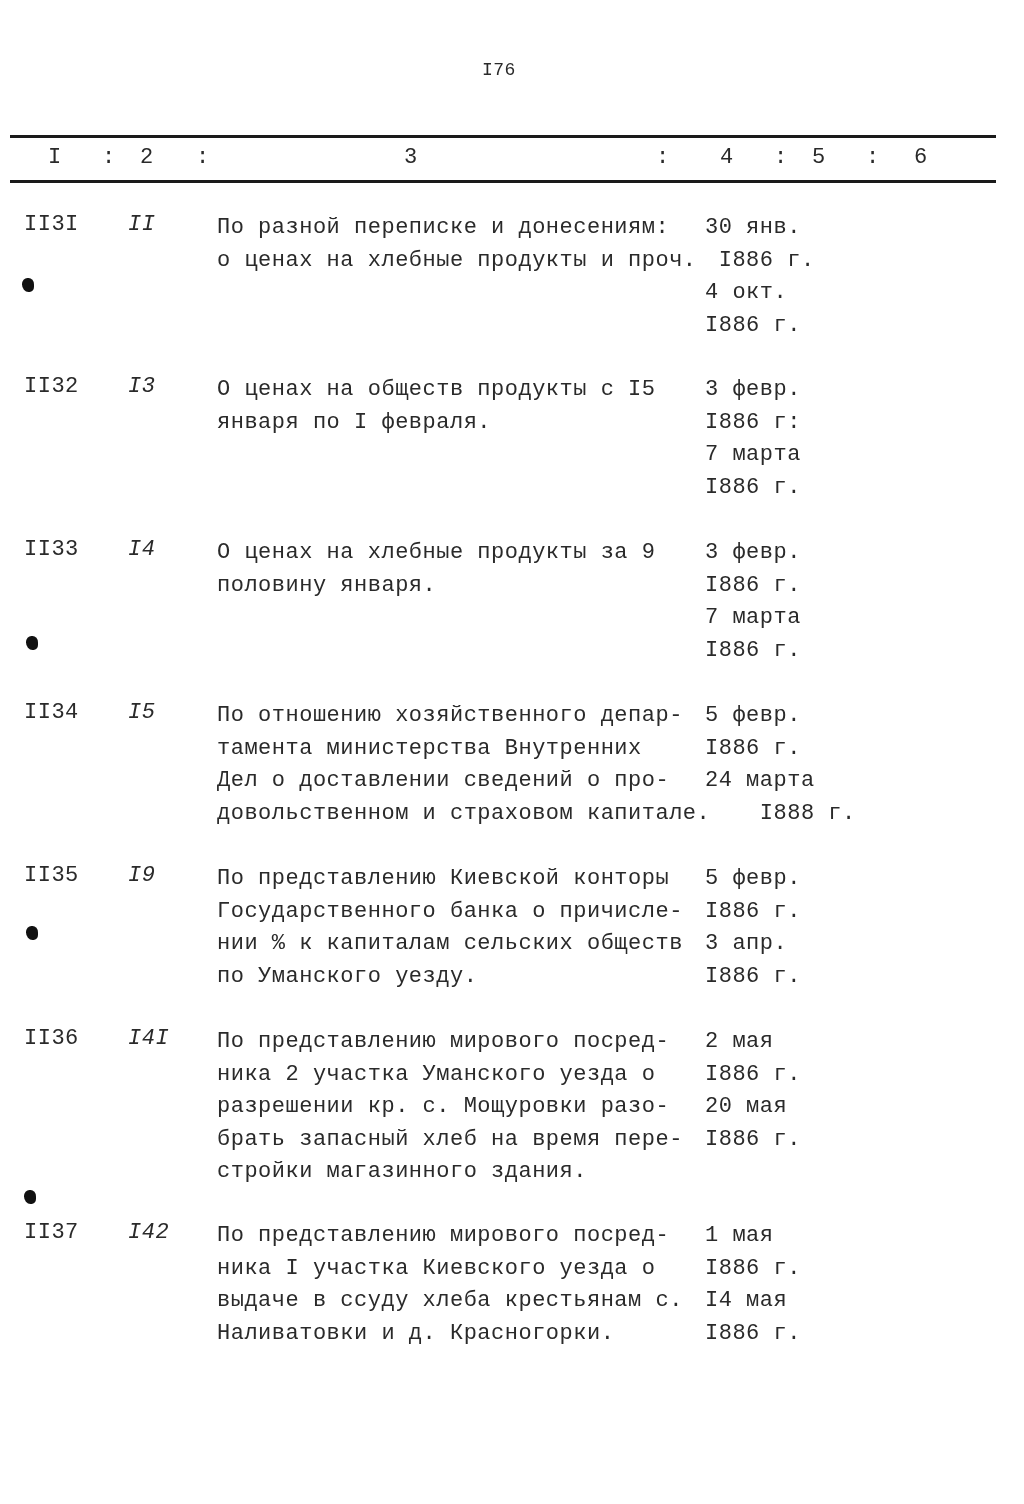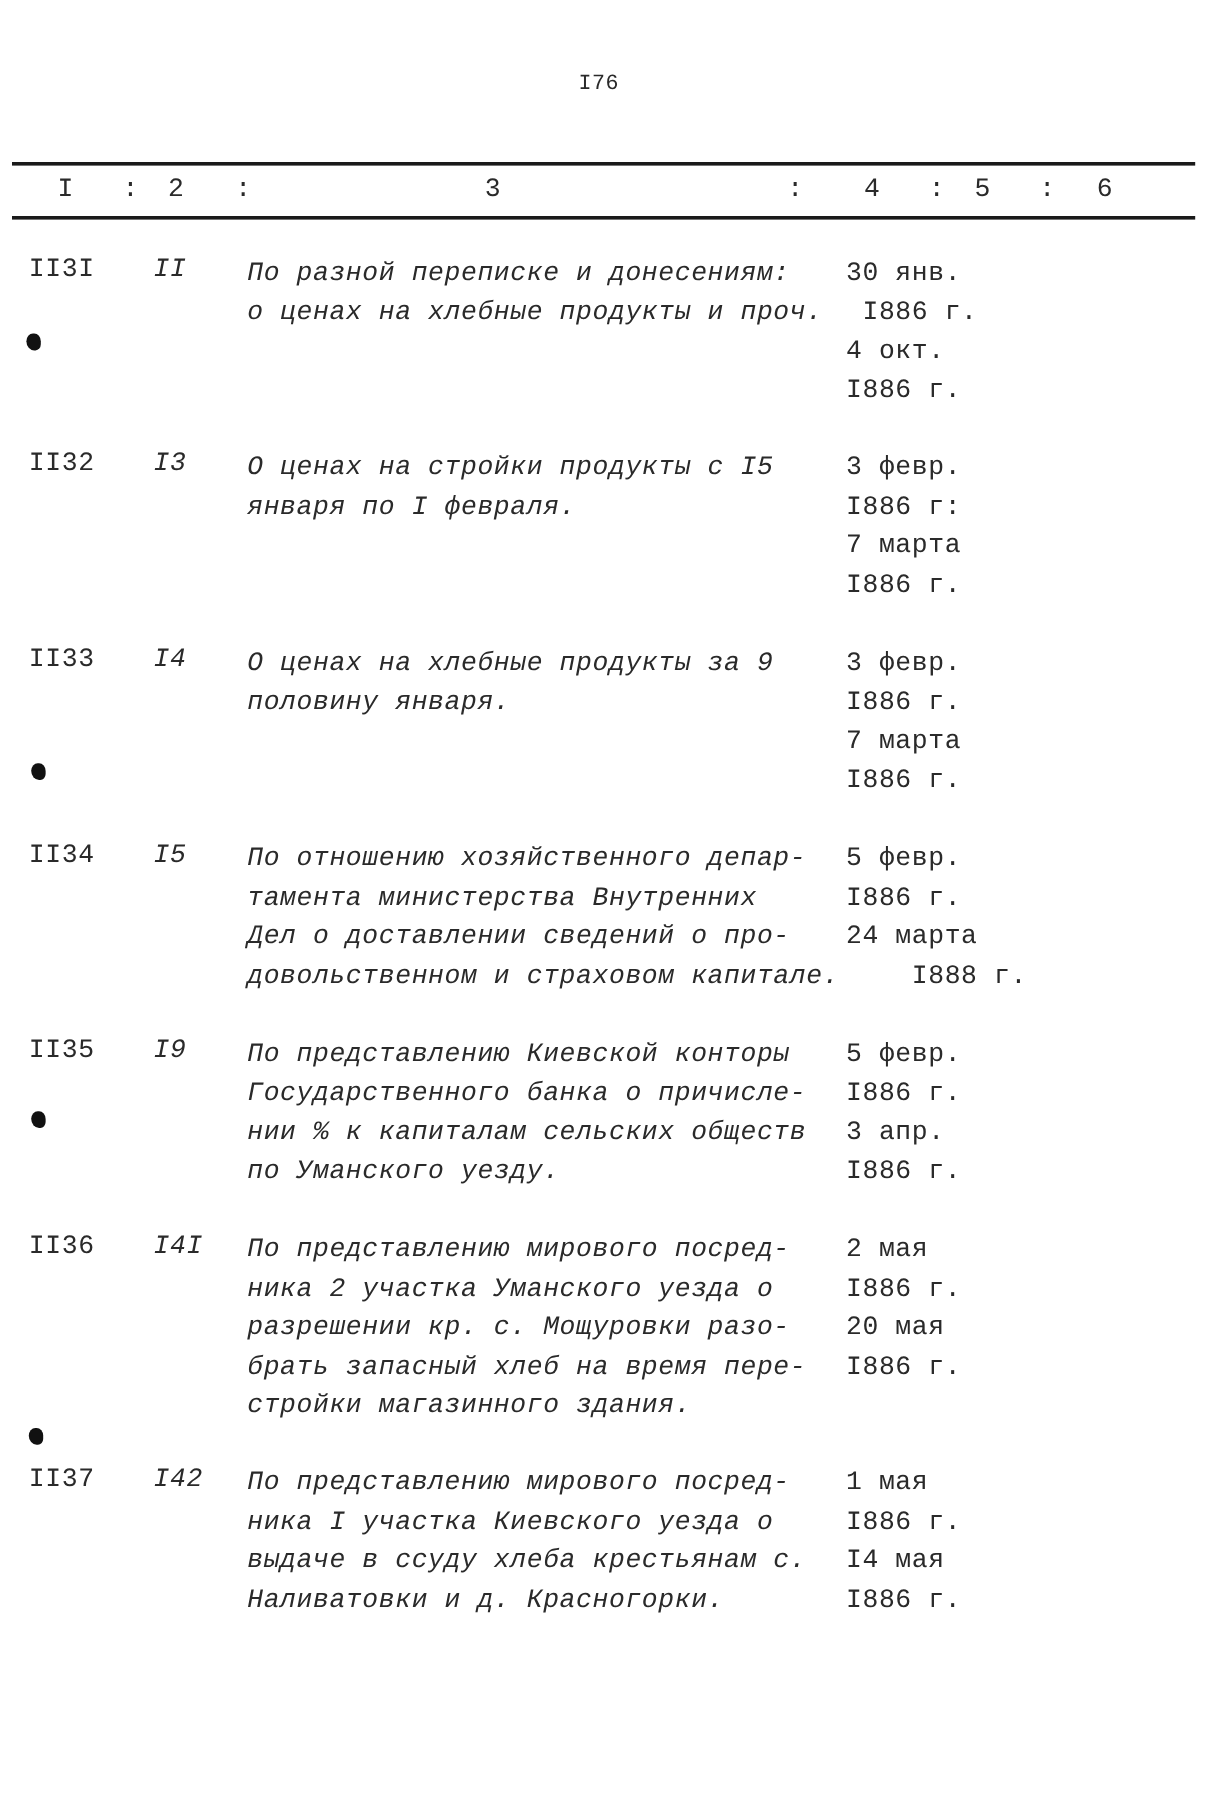--- a/index.html
+++ b/index.html
@@ -11,21 +11,21 @@
   }
   .page-number { position: absolute; top: 60px; left: 482px; font-size: 18px; }
   .rule { position: absolute; left: 10px; width: 986px; height: 3px; background: #1a1a1a; }
   .rule.top { top: 135px; }
   .rule.bottom { top: 180px; }
   .header-row { position: absolute; top: 145px; left: 0; width: 1024px; height: 30px; }
   .header-row span { position: absolute; top: 0; }
   .entry { position: absolute; left: 0; width: 1024px; }
   .entry .num { position: absolute; left: 24px; top: 0; }
   .entry .sub { position: absolute; left: 128px; top: 0; font-style: italic; }
-  .entry .desc { position: absolute; left: 206px; top: 0; white-space: pre; line-height: 32.5px; font-style: italic; }
+  .entry .desc { position: absolute; left: 217px; top: 0; white-space: pre; line-height: 32.5px; }
   .entry .dates { position: absolute; left: 705px; top: 0; white-space: pre; line-height: 32.5px; }
   .blot { position: absolute; width: 12px; height: 14px; background: #111; border-radius: 50% 50% 40% 60%; }
 </style>
 </head>
 <body>
 
 <div class="page-number">I76</div>
 
 <div class="rule top"></div>
 <div class="header-row">
@@ -50,21 +50,21 @@
 о ценах на хлебные продукты и проч.</span>
   <span class="dates">30 янв.
  I886 г.
 4 окт.
 I886 г.</span>
 </div>
 
 <div class="entry" style="top:374px">
   <span class="num">II32</span>
   <span class="sub">I3</span>
-  <span class="desc">О ценах на стройки продукты с I5
+  <span class="desc">О ценах на обществ продукты с I5
 января по I февраля.</span>
   <span class="dates">3 февр.
 I886 г:
 7 марта
 I886 г.</span>
 </div>
 
 <div class="entry" style="top:537px">
   <span class="num">II33</span>
   <span class="sub">I4</span>

